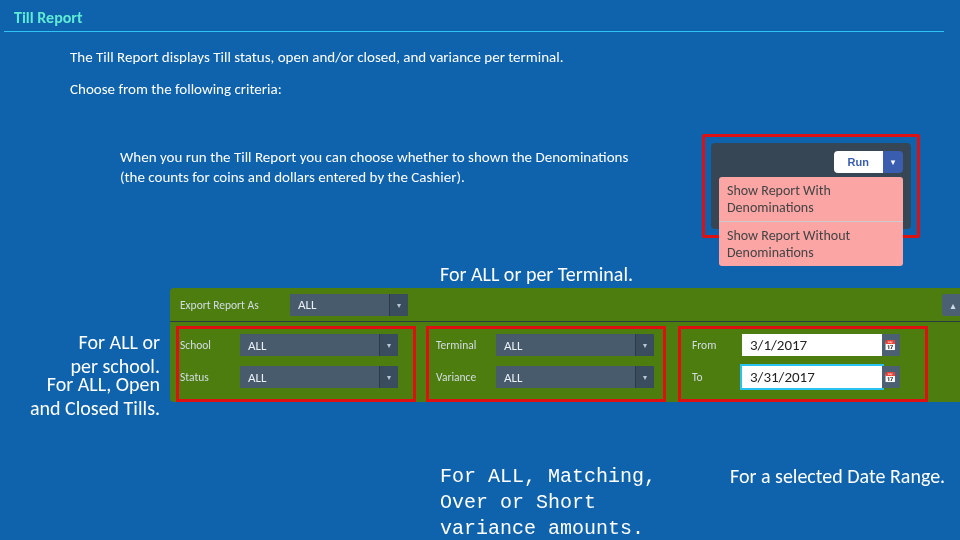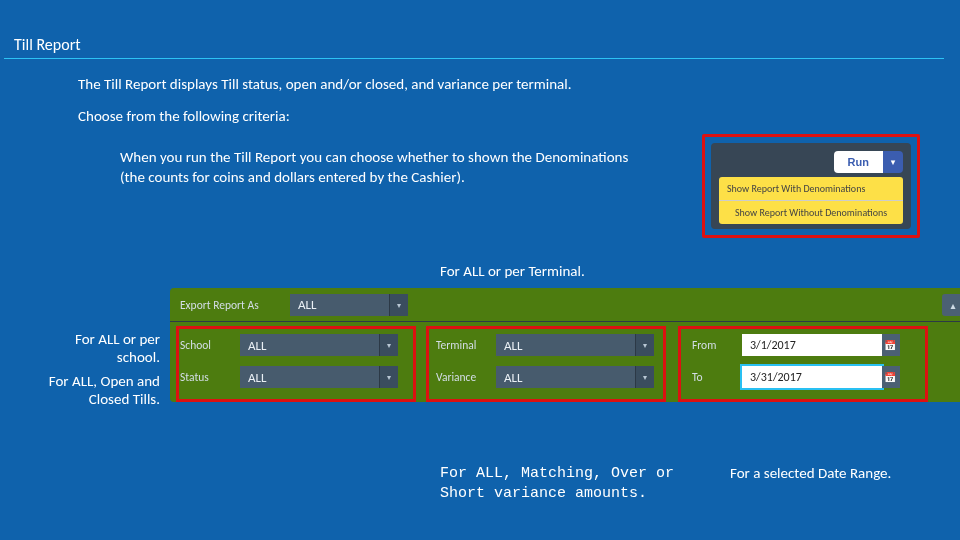--- a/index.html
+++ b/index.html
@@ -6,45 +6,44 @@
   body {
     width: 960px;
     height: 540px;
     background: #0f62ac;
     font-family: Calibri, "Segoe UI", Arial, sans-serif;
     color: #1a1a1a;
     position: relative;
     overflow: hidden;
   }
   .title {
-    color: #ffffff;
+    color: #5eead4;
     font-size: 16px;
-    font-weight: 400;
+    font-weight: 700;
     padding: 8px 10px 4px 10px;
     border-bottom: 1px solid #2dc3f4;
     width: 940px;
     margin-left: 4px;
-    margin-top: 27px;
   }
-  .intro { color: #fff; font-size: 15px; padding-left: 70px; padding-top: 16px; line-height:1.3;margin-left:8px;}
+  .intro { color: #fff; font-size: 15px; padding-left: 70px; padding-top: 16px; line-height:1.3;}
   .intro p { margin-bottom: 12px; }
   .denom-note { color:#fff; font-size: 15px; position:absolute; left:120px; top:148px; width:520px; line-height:1.3;}
   .run-shot {
     position:absolute; right:40px; top:134px; width:218px; height:104px;
     border:3px solid #d11; border-radius:2px; padding:6px;
     background:transparent;
   }
   .run-inner { background:#374655; border-radius:4px; height:100%; padding:8px 8px; position:relative;}
   .run-btn-row { display:flex; justify-content:flex-end; }
   .run-btn { background:#fff; color:#3b5db0; font-weight:700; font-size:11px; padding:5px 14px; border-radius:4px 0 0 4px; border:none;}
   .run-caret { background:#3b5db0; color:#fff; width:20px; border-radius:0 4px 4px 0; border:none; display:flex;align-items:center;justify-content:center;font-size:9px;}
-  .run-menu { background:#fde047; border-radius:3px; margin-top:4px; overflow:hidden; font-size:10px; color:#444;}
+  .run-menu { background:#fca5a5; border-radius:3px; margin-top:4px; overflow:hidden; font-size:14px; color:#444;}
   .run-menu div { padding:5px 8px; border-bottom:1px solid #ccc;}
-  .run-menu div:last-child{border-bottom:none;text-align:center;}
-  .sub-cap { color:#fff; font-size:15px; position:absolute; }
+  .run-menu div:last-child{border-bottom:none;}
+  .sub-cap { color:#fff; font-size:20px; position:absolute; }
   .cap-terminal { left:440px; top:262px; }
   .cap-school { left:60px; top:330px; width:100px; text-align:right;}
   .cap-tills { left:28px; top:372px; width:132px; text-align:right;}
   .cap-variance { left:440px; top:464px; width:240px; line-height:1.3;font-family:Liberation Mono, monospace;}
   .cap-date { left:730px; top:464px; }
 
   .filter-panel {
     position:absolute; left:170px; top:288px; width:804px;
     background:#4d7c0f; border-radius:4px; color:#eaf0f5;
     font-size:11.5px;
@@ -63,21 +62,21 @@
     display:inline-flex; align-items:center; justify-content:center;
     font-size:8px;
   }
   .fp-collapse { position:absolute; right:10px; top:6px; width:22px;height:22px;
     background:#4b6073; border-radius:3px; color:#cfdbe6;
     display:flex;align-items:center;justify-content:center;font-size:10px;}
   .fp-grid { display:grid;
     grid-template-columns: 60px 140px 18px 38px 60px 140px 18px 38px 50px 140px 18px;
     row-gap:10px; padding:12px 10px 14px 10px; align-items:center;}
   .lbl { color:#d3dde6; font-size:11.5px;}
-  .dateval { background:#fff; color:#222; height:22px; display:inline-flex;align-items:center; padding:0 8px; font-size:12px; min-width:100px;}
+  .dateval { background:#fff; color:#222; height:22px; display:inline-flex;align-items:center; padding:0 8px; font-size:15px; min-width:100px;}
   .cal { background:#4b6073; color:#cfdbe6; width:18px;height:22px;display:inline-flex;align-items:center;justify-content:center;font-size:10px;}
   .hl-blue { outline:2px solid #29c0f2; outline-offset:0px; }
   
   .redbox { position:absolute; border:3px solid #d11; pointer-events:none; }
   .rb1 { left:176px; top:326px; width:240px; height:76px; }
   .rb2 { left:426px; top:326px; width:240px; height:76px; }
   .rb3 { left:678px; top:326px; width:250px; height:76px; }
 </style>
 </head>
 <body>

